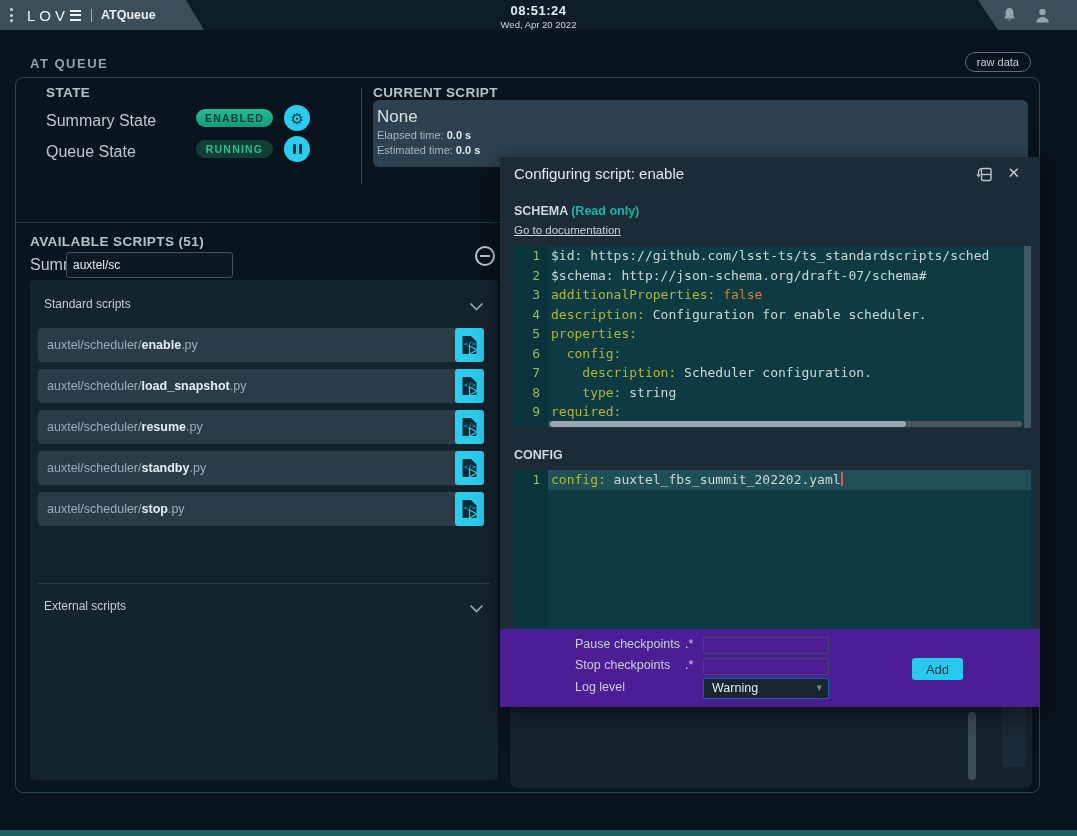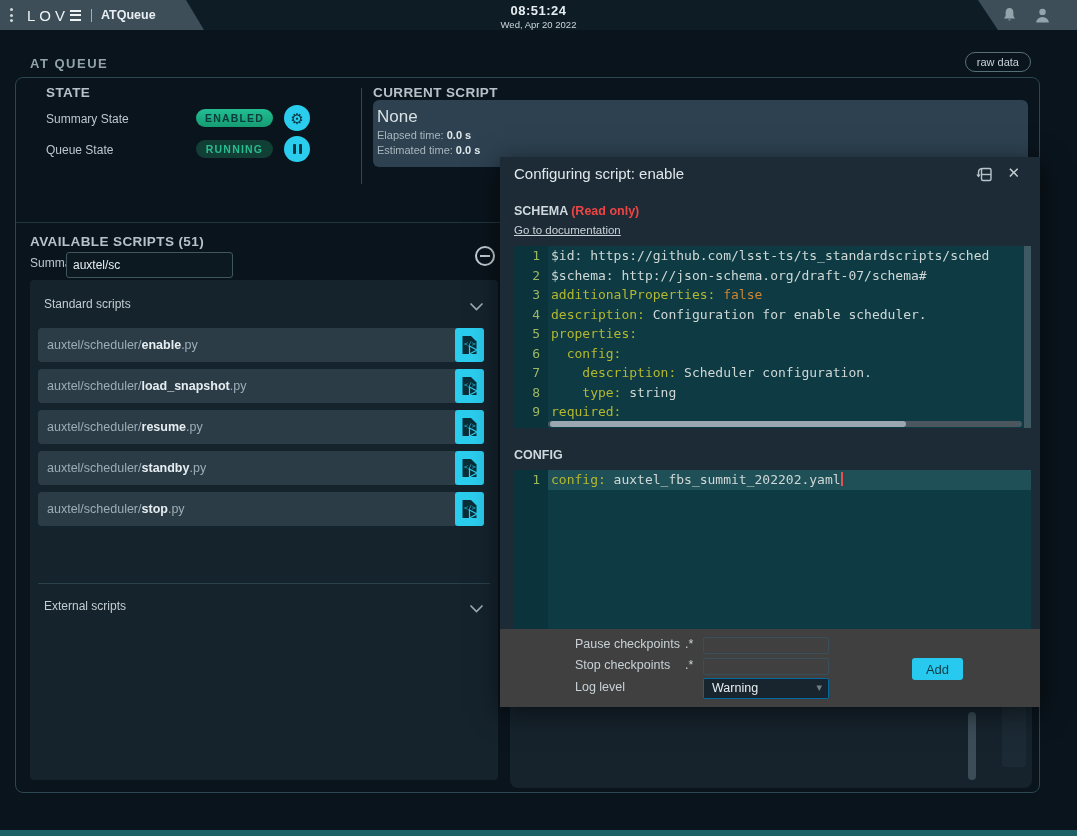--- a/index.html
+++ b/index.html
@@ -32,21 +32,21 @@
   
   .main-panel { position:absolute; left:15px; top:48px; width:1025px; height:745px; z-index:1; }
   .panel-border { position:absolute; left:0; top:29px; right:0; bottom:0; border:1px solid #2b4751; border-radius:8px; }
   .panel-title { position:absolute; left:15px; top:8px; font-size:13px; font-weight:bold; letter-spacing:1.5px; color:#93a3ab; }
   .raw-data-btn { position:absolute; right:9px; top:4px; background:transparent; border:1px solid #56707a; border-radius:10px;
                   color:#c6d2d6; font-size:11px; padding:3px 11px; font-family:"Liberation Sans",sans-serif; cursor:pointer; }
   .section-divider-h { position:absolute; left:1px; right:1px; top:174px; height:1px; background:#20363f; }
 
   .sec-heading { font-size:13.5px; font-weight:bold; color:#b6c2c8; letter-spacing:0.4px; }
   .state-title { position:absolute; left:31px; top:37px; }
-  .field-label { font-size:12px; color:#bcc8cd; }
+  .field-label { font-size:16px; color:#bcc8cd; }
   .lbl-summary { position:absolute; left:31px; top:64px; }
   .lbl-queue   { position:absolute; left:31px; top:95px; }
   .badge { position:absolute; width:77px; height:18px; border-radius:9px; text-align:center;
            font-size:10.5px; font-weight:bold; letter-spacing:1.2px; line-height:18px; }
   .badge-enabled { left:181px; top:61px; background:linear-gradient(#23bd92,#169c73); color:#073c3a; }
   .badge-running { left:181px; top:92px; background:#113f35; color:#28bd8e; }
   .circle-btn { position:absolute; width:26px; height:26px; border-radius:50%; background:#2bcdee;
                 display:flex; align-items:center; justify-content:center; cursor:pointer; }
   .gear-pos  { left:269px; top:57px; }
   .pause-pos { left:269px; top:88px; }
@@ -90,40 +90,40 @@
   .qb-strip { position:absolute; left:492px; top:5px; width:24px; height:62px; background:#1c2a35; border-radius:3px; }
 
   
   .modal { position:absolute; left:500px; top:157px; width:540px; height:550px; background:#1c2b36; z-index:10;
            box-shadow:0 6px 26px rgba(0,0,0,0.55); }
   .modal-title { position:absolute; left:14px; top:8px; font-size:15px; color:#e1e8eb; }
   .modal-detach { position:absolute; right:46px; top:9px; cursor:pointer; }
   .modal-close { position:absolute; right:20px; top:7px; font-size:15px; color:#c3ced3; cursor:pointer; }
   .schema-row { position:absolute; left:14px; top:47px; font-size:12.5px; font-weight:bold; }
   .schema-label { color:#cfd9dd; }
-  .schema-ro { color:#ef4444;margin-top:25px; }
+  .schema-ro { color:#14b8a6;margin-top:25px; }
   .doc-link { position:absolute; left:14px; top:67px; font-size:11.5px; color:#c9d3d7; text-decoration:underline; cursor:pointer; }
 
   .editor { position:absolute; left:14px; width:517px; background:#0d3a43; overflow:hidden;
             font-family:"DejaVu Sans Mono", monospace; font-size:13px; }
   .ed-schema { top:89px; height:182px; }
   .ed-config { top:313px; height:159px; }
   .gutter-bg { position:absolute; left:0; top:0; bottom:0; width:34px; background:#0b333c; }
   .code-line { position:relative; height:19.5px; line-height:19.5px; white-space:pre; }
   .code-line.active { background:linear-gradient(to right, transparent 34px, #1f4f57 34px); }
   .ln { display:inline-block; width:26px; text-align:right; margin-right:11px; color:#9cb764; }
   .tok-key { color:#b4b82f; } .tok-bool { color:#ce8532; } .tok-plain { color:#cfd8d6; }
   .cursor { display:inline-block; width:2px; height:14px; background:#e84f4f; vertical-align:-2px; }
   .hscroll-track { position:absolute; left:34px; right:9px; bottom:1px; height:6px; background:#4b565e; border-radius:3px; }
   .hscroll-thumb { position:absolute; left:36px; bottom:1px; width:356px; height:6px; background:#9aa7b0; border-radius:3px; cursor:pointer; }
   .vscroll { position:absolute; right:0; top:0; width:7px; height:100%; background:#3f5a63; cursor:pointer; }
 
   .config-label { position:absolute; left:14px; top:291px; font-size:12.5px; font-weight:bold; color:#cfd9dd; }
 
-  .modal-footer { position:absolute; left:0; top:472px; width:540px; height:78px; background:#404040; }
+  .modal-footer { position:absolute; left:0; top:472px; width:540px; height:78px; background:#4c1d95; }
   .mf-label { position:absolute; left:75px; font-size:12.5px; color:#c7d1d6; }
   .mf-hint { position:absolute; left:185px; font-size:12.5px; color:#c7d1d6; }
   .mf-input { position:absolute; left:203px; width:126px; height:17px; background:transparent;
               border:1px solid #39505b; border-radius:2px; color:#e6edf0; font-size:12px; padding:0 5px; }
   .row1 { top:8px; } .row2 { top:29px; } .row3 { top:51px; }
   .mf-select { position:absolute; left:203px; top:49px; width:126px; height:21px; border:1px solid #0369a1;
                border-radius:2px; background:#18242e; cursor:pointer; }
   .mf-select .sel-text { position:absolute; left:8px; top:2px; font-size:12.5px; color:#e6edf0; }
   .mf-select .sel-chev { position:absolute; right:6px; top:2px; font-size:11px; color:#6e8089; }
   .add-btn { position:absolute; left:412px; top:29px; width:51px; height:22px; background:#27c9ee; border:none;

